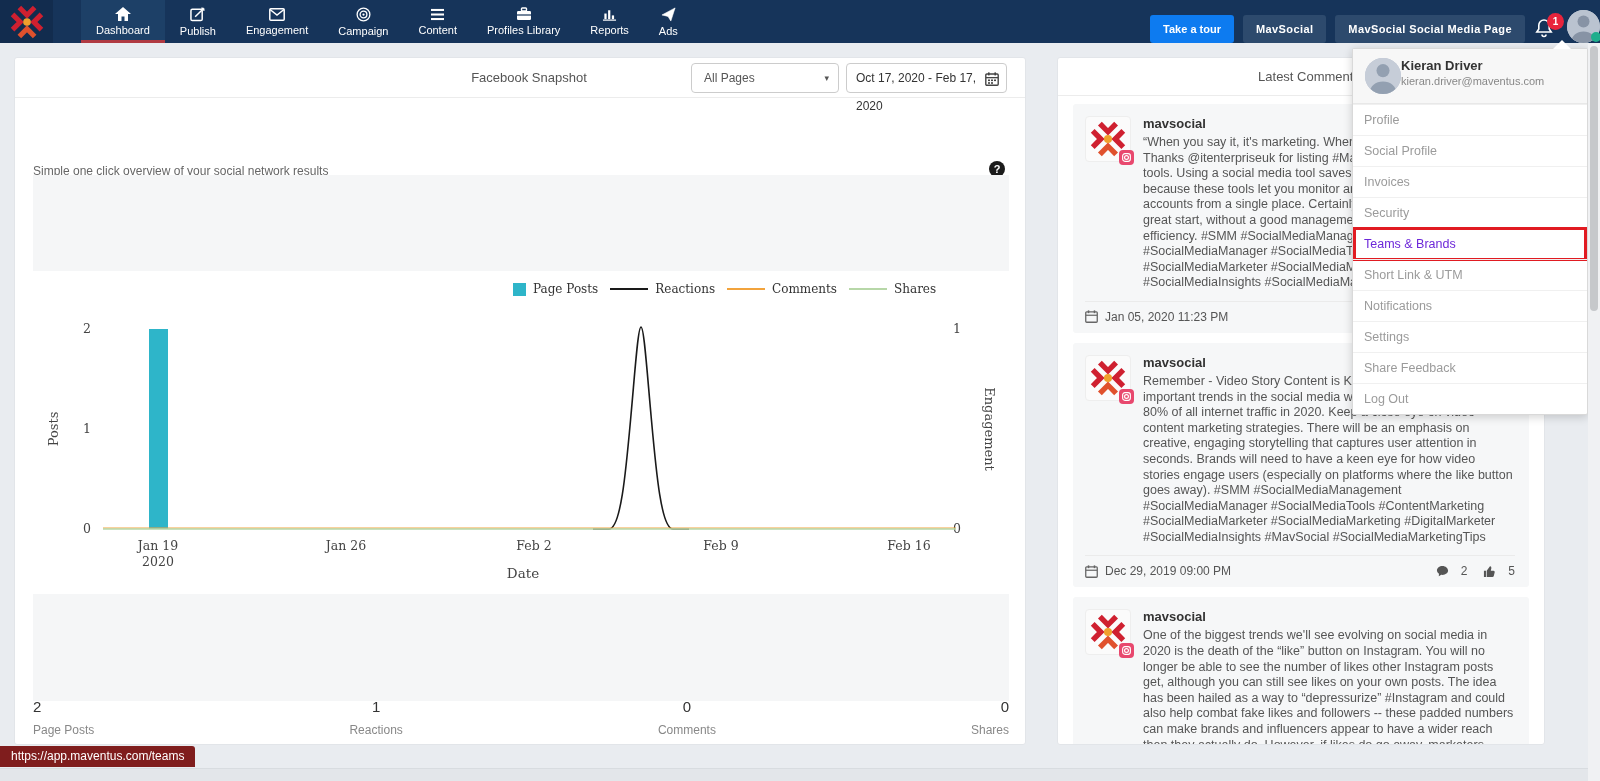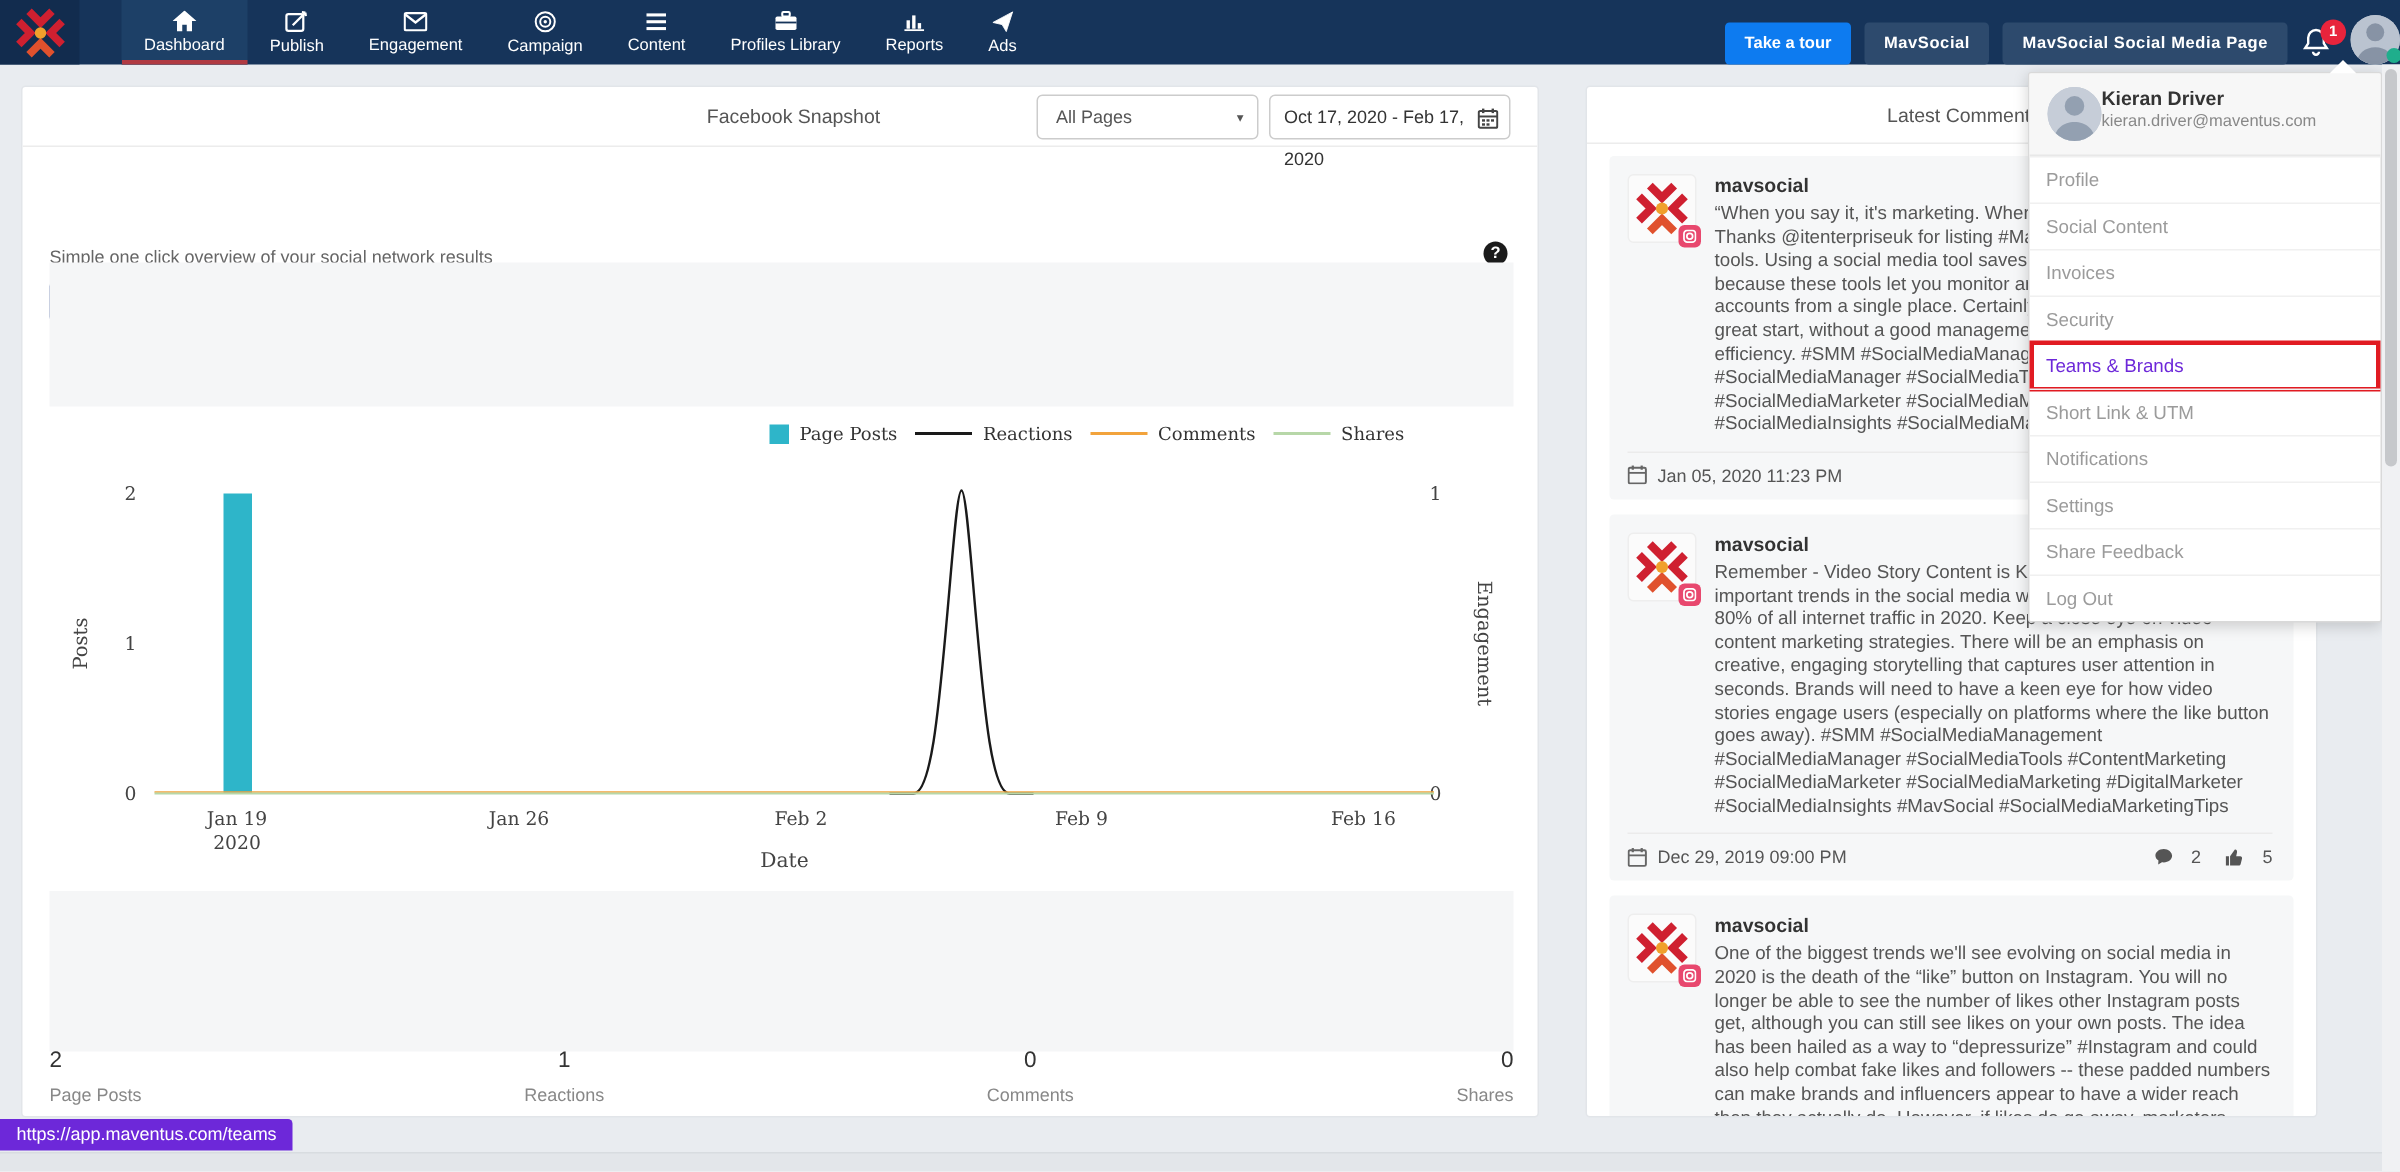--- a/index.html
+++ b/index.html
@@ -81,21 +81,21 @@
   .dd-name { font-size:13px; font-weight:bold; color:#333; margin-bottom:2px; }
   .dd-mail { font-size:11px; color:#888; }
   .dd-item { position:relative; padding:8px 11px; font-size:12.5px; color:#9b9b9b; border-top:1px solid #f0f0f0; cursor:pointer; }
   .dd-item:first-of-type { border-top:none; }
   .dd-item.hl { color:#6d28d9; }
   .dd-item.hl::after { content:""; position:absolute; left:0; right:0; top:-2px; bottom:-2px; border:3px solid #e11b22; pointer-events:none; }
 
   
   .scrollbar { position:absolute; right:0; top:43px; width:12px; bottom:0; background:#f0f1f3; z-index:70; }
   .scroll-thumb { position:absolute; left:2px; right:2px; top:3px; height:265px; background:#c6c8cb; border-radius:4px; }
-  .status-tip { position:absolute; left:0; top:746px; height:21px; background:#6d28d9; color:#fff; font-size:12px; line-height:20px; padding:0 11px; border-top-right-radius:3px; z-index:80; }
+  .status-tip { position:absolute; left:0; top:746px; height:21px; background:#7f1d1d; color:#fff; font-size:12px; line-height:20px; padding:0 11px; border-top-right-radius:3px; z-index:80; }
   .bottom-band { position:absolute; left:0; top:768px; width:1600px; height:13px; background:#e3e6ea; border-top:1px solid #d8dce0; }
 </style>
 </head>
 <body>
 
 <div class="screen">
 
   <div class="topbar">
     <div class="logo-box">
       <svg width="34" height="34" viewBox="0 0 40 40">
@@ -442,21 +442,21 @@
             <circle cx="8" cy="5.6" r="2.9" fill="#93a0b1"></circle>
             <path d="M2 16 c0-3.6 2.8-5.6 6-5.6 s6 2 6 5.6 Z" fill="#93a0b1"></path>
           </svg>
       </div>
       <div>
         <div class="dd-name">Kieran Driver</div>
         <div class="dd-mail">kieran.driver@maventus.com</div>
       </div>
     </div>
     <div class="dd-item">Profile</div>
-    <div class="dd-item">Social Content</div>
+    <div class="dd-item">Social Profile</div>
     <div class="dd-item">Invoices</div>
     <div class="dd-item">Security</div>
     <div class="dd-item hl">Teams &amp; Brands</div>
     <div class="dd-item">Short Link &amp; UTM</div>
     <div class="dd-item">Notifications</div>
     <div class="dd-item">Settings</div>
     <div class="dd-item">Share Feedback</div>
     <div class="dd-item">Log Out</div>
   </div>
 

